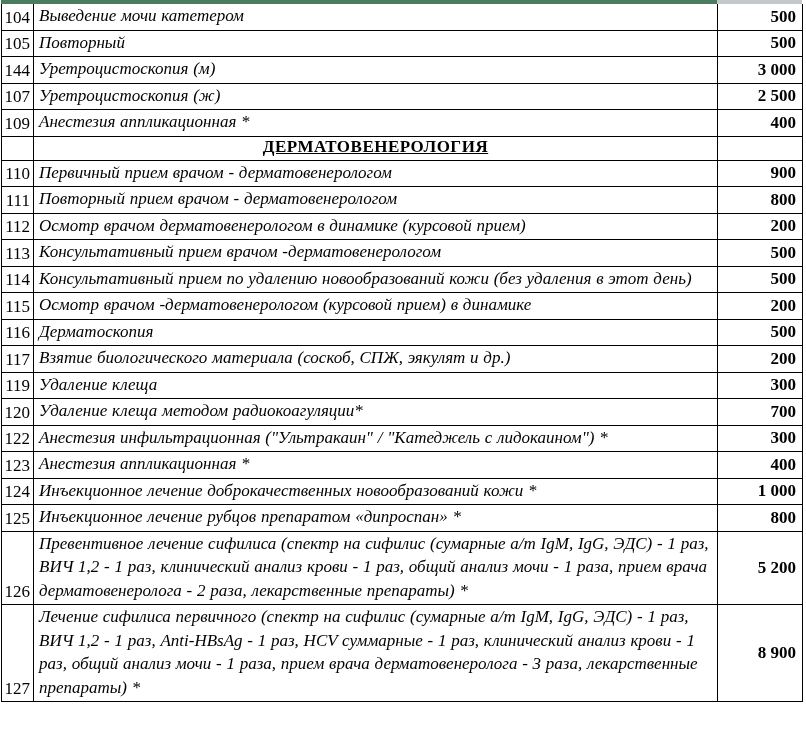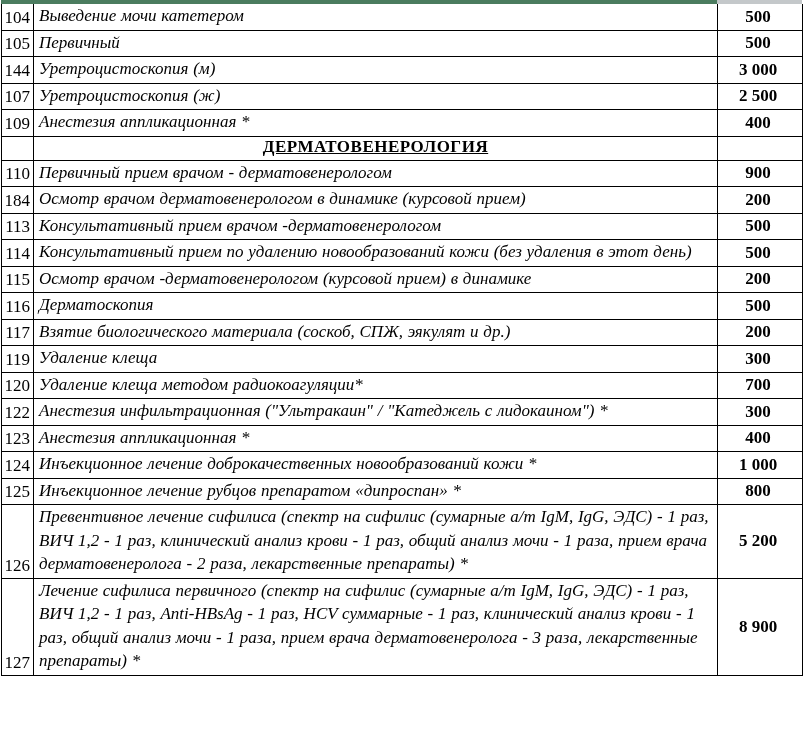--- a/index.html
+++ b/index.html
@@ -46,21 +46,21 @@
     margin-top:24px;
   }
   td.name{
     vertical-align:bottom;
     padding:0 6px 2px 5px;
     line-height:23.5px;
     word-spacing:0.5px;
     font-style:italic;
   }
   td.price-cell{
-    text-align:center;
+    text-align:right;
     vertical-align:middle;
     font-weight:700;
     padding:0 6px 0 2px;
   }
   tr.section-row td.section{
     text-align:center;
     vertical-align:middle;
     font-weight:700;
     padding:0 0 2px 0;
   }
@@ -87,21 +87,21 @@
     </colgroup>
     <tbody>
     <tr class="item-row">
       <td class="num">104</td>
       <td class="name">Выведение  мочи катетером</td>
       <td class="price-cell">500</td>
     </tr>
 
     <tr class="item-row">
       <td class="num">105</td>
-      <td class="name">Первичный</td>
+      <td class="name">Повторный</td>
       <td class="price-cell">500</td>
     </tr>
 
     <tr class="item-row">
       <td class="num">144</td>
       <td class="name">Уретроцистоскопия (м)</td>
       <td class="price-cell">3 000</td>
     </tr>
 
     <tr class="item-row">
@@ -124,23 +124,28 @@
       </td>
       <td class="price-cell"></td>
     </tr>
 
     <tr class="item-row">
       <td class="num">110</td>
       <td class="name">Первичный  прием  врачом - дерматовенерологом</td>
       <td class="price-cell">900</td>
     </tr>
 
-
-    <tr class="item-row">
-      <td class="num">184</td>
+    <tr class="item-row">
+      <td class="num">111</td>
+      <td class="name">Повторный прием врачом - дерматовенерологом</td>
+      <td class="price-cell">800</td>
+    </tr>
+
+    <tr class="item-row">
+      <td class="num">112</td>
       <td class="name">Осмотр врачом  дерматовенерологом  в динамике (курсовой прием)</td>
       <td class="price-cell">200</td>
     </tr>
 
     <tr class="item-row">
       <td class="num">113</td>
       <td class="name">Консультативный прием врачом -дерматовенерологом</td>
       <td class="price-cell">500</td>
     </tr>
 

